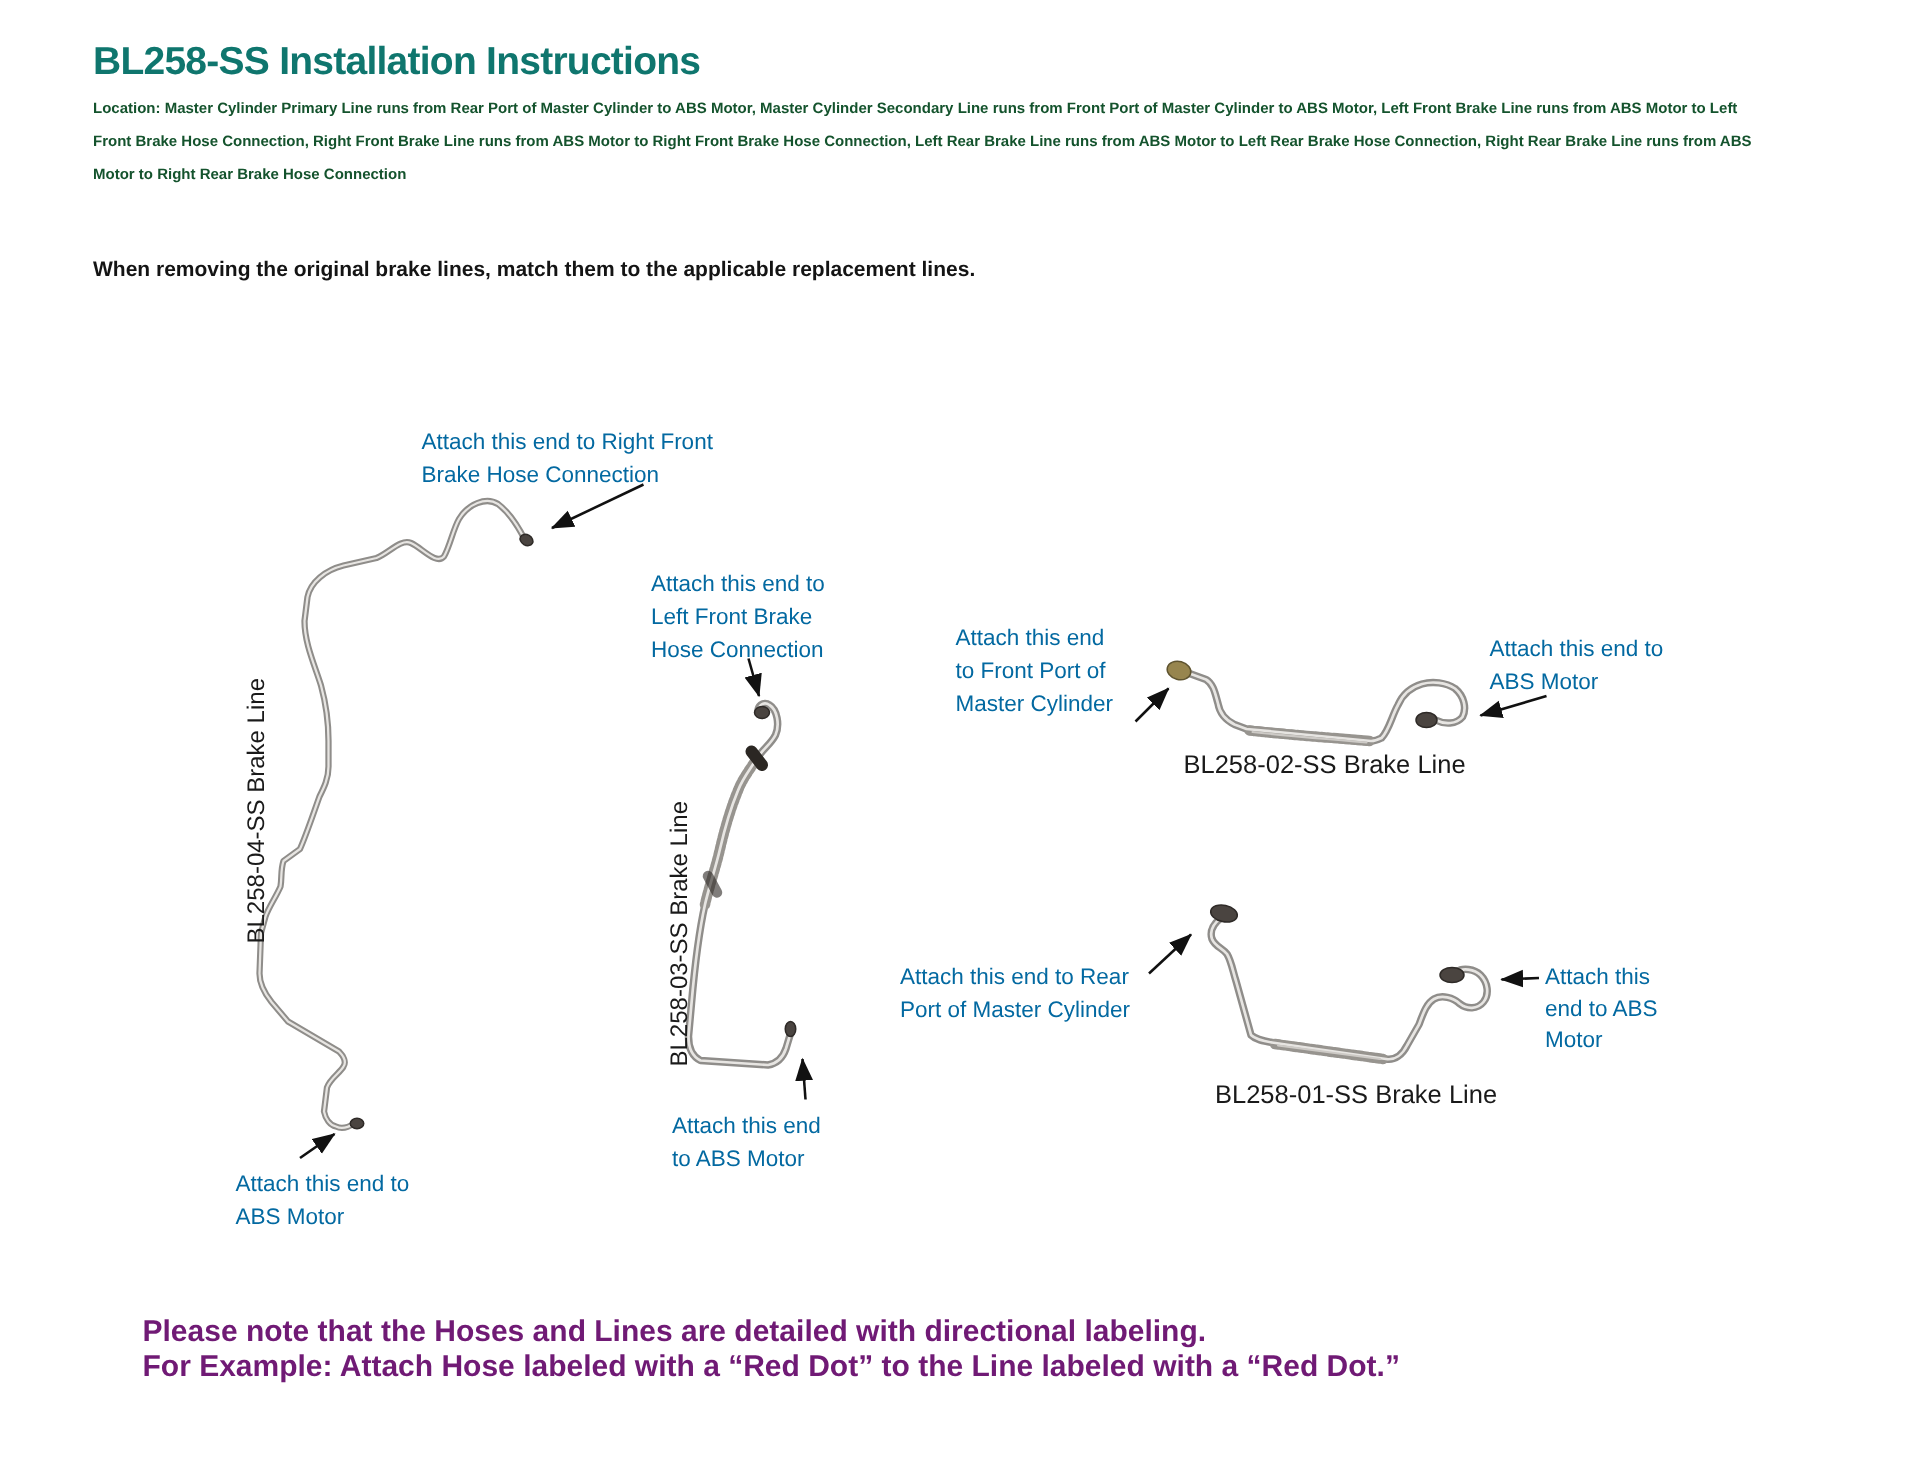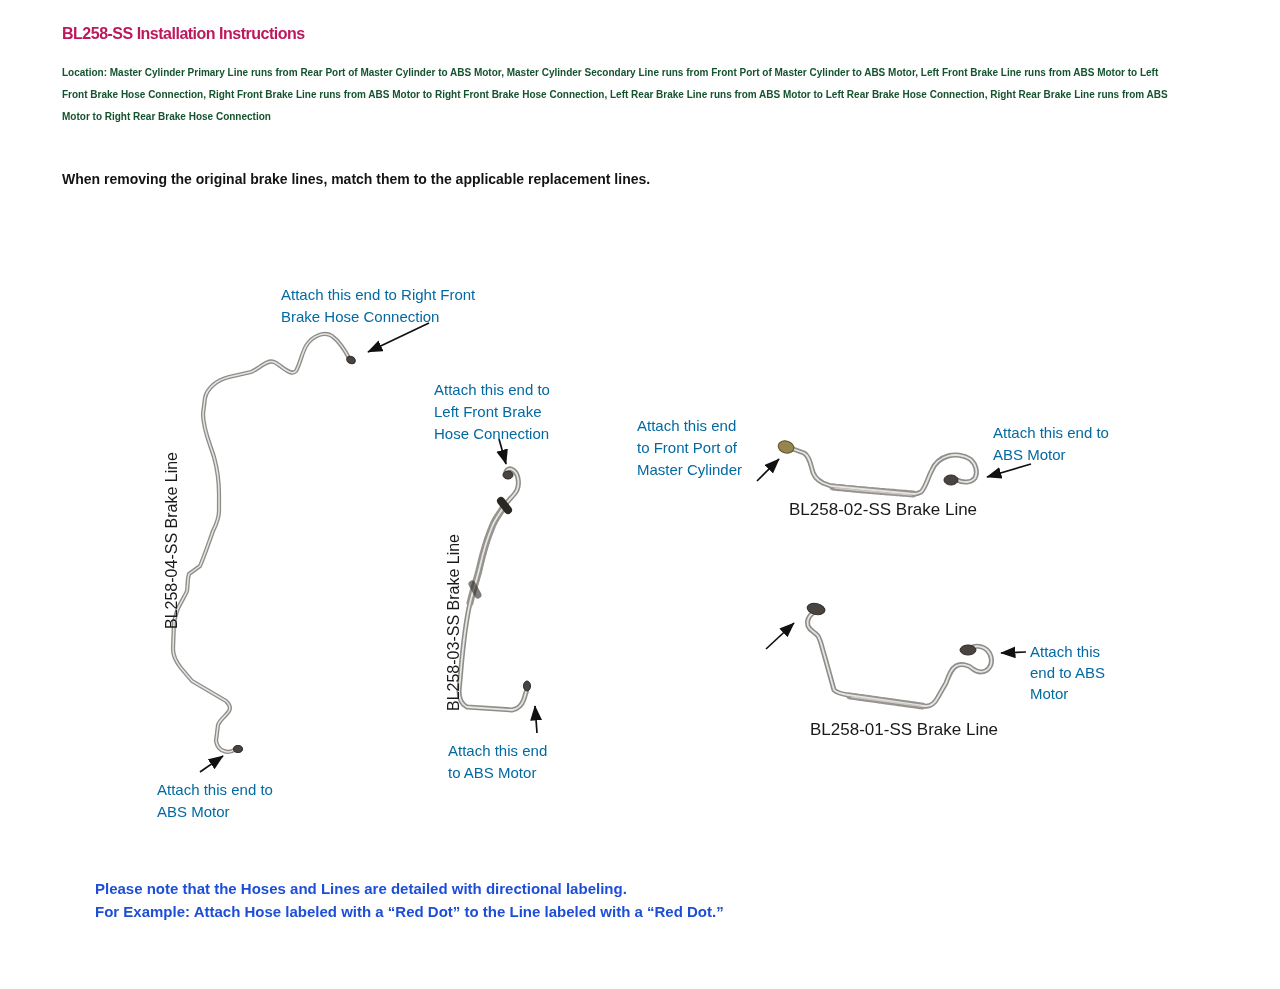--- a/index.html
+++ b/index.html
@@ -3,34 +3,34 @@
 <meta charset="utf-8">
 <style>
   * { margin:0; padding:0; box-sizing:border-box; }
   body { background:#ffffff; }
   .page {
     position:relative; width:1280px; height:989px; background:#ffffff;
     font-family:"Liberation Sans", sans-serif; color:#111; overflow:hidden;
   }
   .title {
     position:absolute; left:62px; top:25px;
-    font-size:16px; font-weight:700; letter-spacing:-0.5px; color:#be185d;
+    font-size:26px; font-weight:700; letter-spacing:-0.5px; color:#0f766e;
     white-space:nowrap;
   }
   .intro {
     position:absolute; left:62px; top:62px; width:1122px;
     font-size:10px; font-weight:700; line-height:22px; color:#14532d;
   }
   .removal-note {
     position:absolute; left:62px; top:168px; width:1122px;
     font-size:14px; font-weight:700; line-height:22px; color:#141414;
   }
   .footer {
     position:absolute; left:95px; top:877px;
-    font-size:15px; font-weight:700; line-height:23px; color:#1d4ed8;
+    font-size:20px; font-weight:700; line-height:23px; color:#701a75;
   }
   .diagram-svg { position:absolute; left:0; top:0; width:1280px; height:989px; }
   .ann {
     position:absolute; font-size:15px; line-height:22px; font-weight:400;
     color:#0369a1; white-space:pre-line;
   }
   .cap {
     position:absolute; font-size:17px; line-height:20px; font-weight:400;
     color:#1a1a1a; white-space:nowrap;
   }
@@ -114,20 +114,22 @@
   <div class="ann" style="left:281px; top:284px;">Attach this end to Right Front
 Brake Hose Connection</div>
   <div class="ann" style="left:434px; top:379px;">Attach this end to
 Left Front Brake
 Hose Connection</div>
   <div class="ann" style="left:637px; top:415px;">Attach this end
 to Front Port of
 Master Cylinder</div>
   <div class="ann" style="left:993px; top:422px;">Attach this end to
 ABS Motor</div>
+  <div class="ann" style="left:600px; top:641px;">Attach this end to Rear
+Port of Master Cylinder</div>
   <div class="ann" style="left:1030px; top:641px; line-height:21px;">Attach this
 end to ABS
 Motor</div>
   <div class="ann" style="left:448px; top:740px;">Attach this end
 to ABS Motor</div>
   <div class="ann" style="left:157px; top:779px;">Attach this end to
 ABS Motor</div>
 
   <div class="vlabel" style="left:162px; top:629px;">BL258-04-SS Brake Line</div>
   <div class="vlabel" style="left:444px; top:711px;">BL258-03-SS Brake Line</div>

